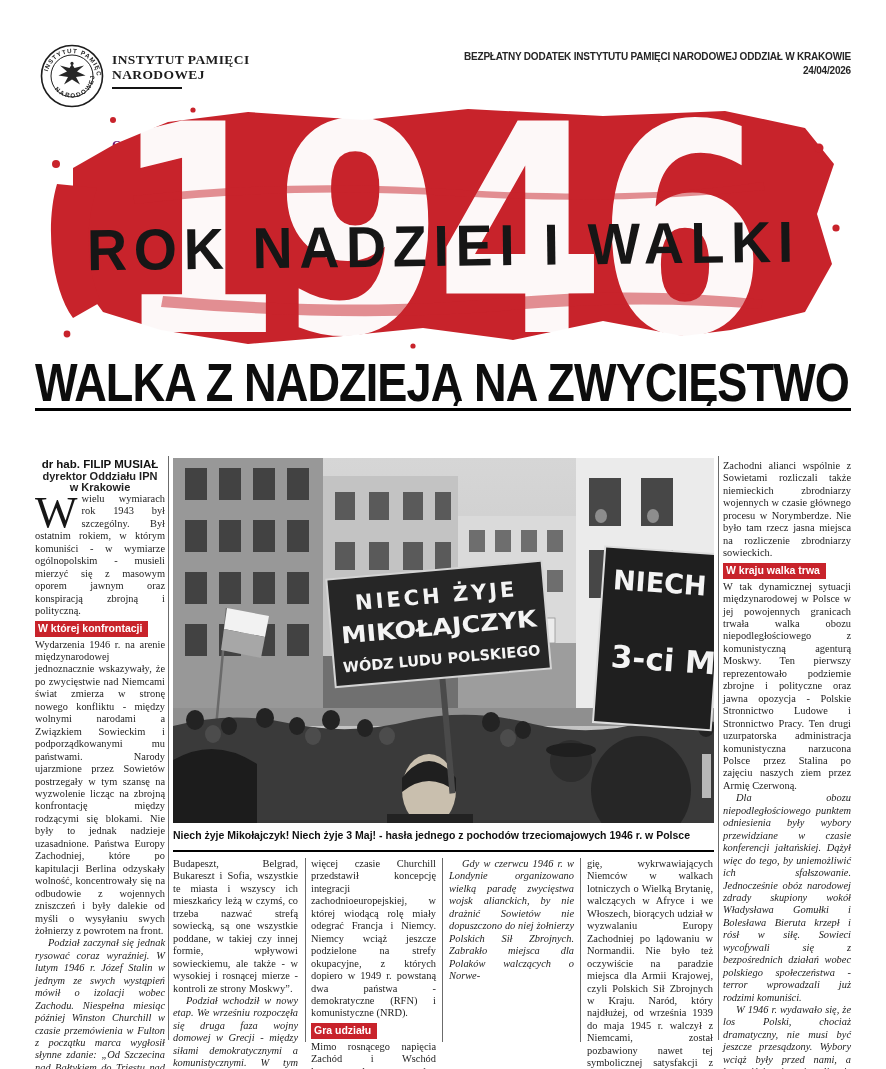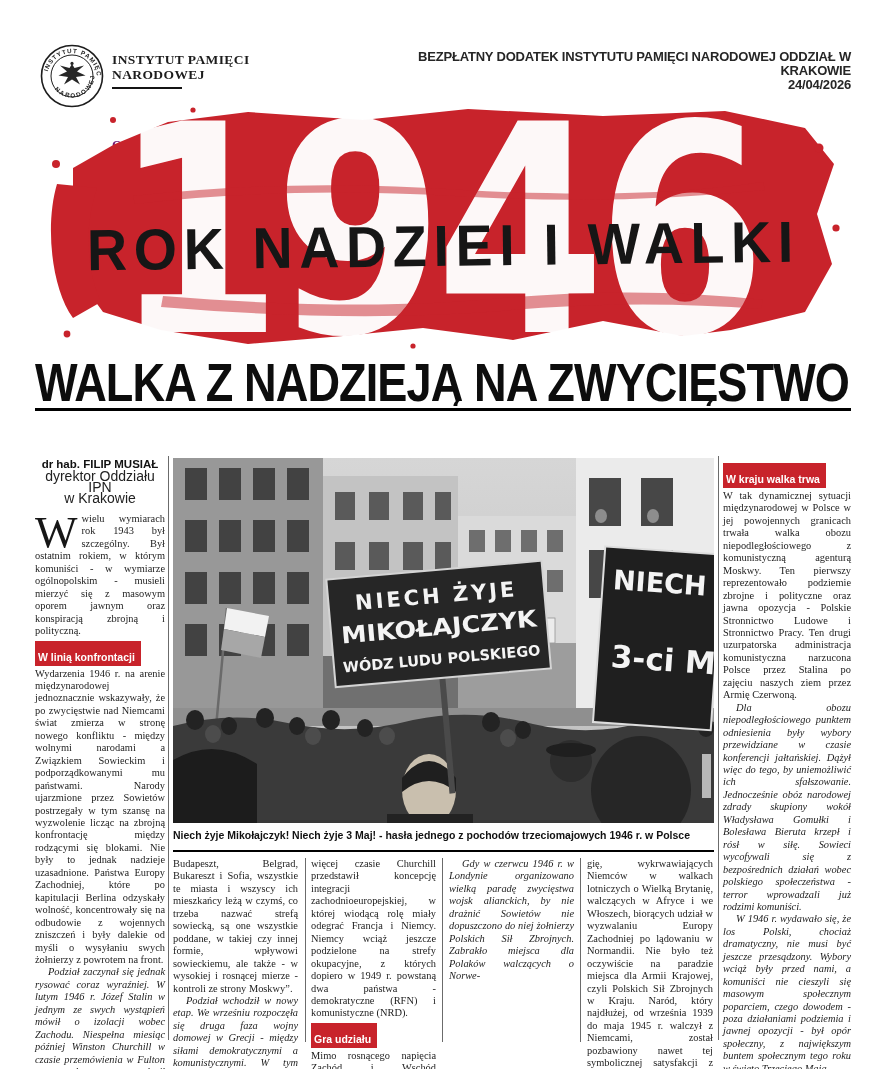--- a/index.html
+++ b/index.html
@@ -11,45 +11,45 @@
   }
   
   .seal { position:absolute; left:40px; top:44px; width:64px; height:64px; }
   .org-block { position:absolute; left:112px; top:52px; }
   .org-line { font:600 13.5px/15px "Liberation Serif", serif; letter-spacing:.4px; color:#1c1c1c; }
   .org-rule { width:70px; height:2px; background:#141414; margin:5px 0 5px; }
   .branch   { font:600 13px/15px "Liberation Serif", serif; color:#701a75;margin-top:48px; }
   .issue-block {
     position:absolute; right:35px; top:50px; width:480px; text-align:right;
     font-family:"Liberation Sans", sans-serif; font-weight:bold;
-    font-size:13px; line-height:14px; color:#262626; letter-spacing:-.2px;
+    font-size:10px; line-height:14px; color:#262626; letter-spacing:-.2px;
   }
   
   .banner { position:absolute; left:43px; top:106px; width:800px; height:246px; }
   
   .headline-wrap { position:absolute; left:35px; top:354px; width:816px; border-bottom:3px solid #000; padding-bottom:2px; }
   .headline-wrap svg { display:block; }
   
   .col {
     position:absolute; font-size:10.4px; line-height:12.45px;
     text-align:justify; color:#1c1c1c;
   }
   .col p { margin:0; }
   .col p.ind { text-indent:13px;font-style:italic; }
-  .byline { text-align:center; font-family:"Liberation Sans", sans-serif; margin-bottom:9px; }
+  .byline { text-align:center; font-family:"Liberation Sans", sans-serif; }
   .byline .name { font-weight:bold; font-size:11.5px; line-height:14px; color:#111; }
-  .byline .role { font-weight:normal; font-size:14px; line-height:11px; color:#222; }
+  .byline .role { font-weight:bold; font-size:11px; line-height:11px; color:#222; }
   .dropcap {
     float:left; font-family:"Liberation Serif", serif;
     font-size:45px; line-height:35px; padding:2px 4px 0 0; color:#161616;
   }
   .subhead {
     display:inline-block; background:var(--accent); color:#fff;
     font:bold 10.5px/13px "Liberation Sans", sans-serif;
-    padding:10px 6px 2px 3px; margin:3px 0 2px;
+    padding:1px 6px 2px 3px; margin:3px 0 2px;
   }
   
   .photo { position:absolute; left:173px; top:458px; width:541px; height:365px; }
   .caption {
     position:absolute; left:173px; top:829px; width:541px;
     font:bold 10.5px/13px "Liberation Sans", sans-serif; color:#111;
   }
   .caprule { position:absolute; left:173px; top:850px; width:541px; height:2px; background:#000; }
   
   .vr { position:absolute; width:1px; background:#6b6b6b; }
@@ -124,21 +124,21 @@
     </svg>
   </div>
 
   <div class="col" style="left:35px; top:457px; width:130px;">
     <div class="byline">
       <div class="name">dr hab. FILIP MUSIAŁ</div>
       <div class="role">dyrektor Oddziału IPN</div>
       <div class="role">w Krakowie</div>
     </div>
     <p><span class="dropcap">W</span><span>wielu wymiarach rok 1943 był szczególny. Był ostatnim rokiem, w którym komuniści - w wymiarze ogólnopolskim - musieli mierzyć się z masowym oporem jawnym oraz konspiracją zbrojną i polityczną.</span></p>
-    <div><span class="subhead">W linią konfrontacji</span></div>
+    <div><span class="subhead">W której konfrontacji</span></div>
     <p>Wydarzenia 1946 r. na arenie międzynarodowej jednoznacznie wskazywały, że po zwycięstwie nad Niemcami świat zmierza w stronę nowego konfliktu - między wolnymi narodami a Związkiem Sowieckim i podporządkowanymi mu państwami. Narody ujarzmione przez Sowietów postrzegały w tym szansę na wyzwolenie licząc na zbrojną konfrontację między rodzącymi się blokami. Nie były to jednak nadzieje uzasadnione. Państwa Europy Zachodniej, które po kapitulacji Berlina odzyskały wolność, koncentrowały się na odbudowie z wojennych zniszczeń i były dalekie od myśli o wysyłaniu swych żołnierzy z powrotem na front.</p>
     <p class="ind">Podział zaczynał się jednak rysować coraz wyraźniej. W lutym 1946 r. Józef Stalin w jednym ze swych wystąpień mówił o izolacji wobec Zachodu. Niespełna miesiąc później Winston Churchill w czasie przemówienia w Fulton z początku marca wygłosił słynne zdanie: „Od Szczecina nad Bałtykiem do Triestu nad Morzem Adriatyckim zapadła żelazna kurtyna dzieląc nasz kontynent. Poza tą linią pozostały stolice tego, co dawniej było Europą Środkową i Wschodnią. Warszawa, Berlin, Praga, Wiedeń,</p>
   </div>
 
   <svg class="photo" viewBox="0 0 541 365" preserveAspectRatio="none">
     <defs>
       <linearGradient id="skyg" x1="0" y1="0" x2="0" y2="1">
         <stop offset="0" stop-color="#d6d6d6"></stop>
           <stop offset="1" stop-color="#bcbcbc"></stop>
       </linearGradient>
@@ -289,20 +289,21 @@
 
   <div class="col" style="left:449px; top:858px; width:125px;">
     <p class="ind">Gdy w czerwcu 1946 r. w Londynie organizowano wielką paradę zwycięstwa wojsk alianckich, by nie drażnić Sowietów nie dopuszczono do niej żołnierzy Polskich Sił Zbrojnych. Zabrakło miejsca dla Polaków walczących o Norwe-</p>
   </div>
 
   <div class="col" style="left:587px; top:858px; width:126px;">
     <p>gię, wykrwawiających Niemców w walkach lotniczych o Wielką Brytanię, walczących w Afryce i we Włoszech, biorących udział w wyzwalaniu Europy Zachodniej po lądowaniu w Normandii. Nie było też oczywiście na paradzie miejsca dla Armii Krajowej, czyli Polskich Sił Zbrojnych w Kraju. Naród, który najdłużej, od września 1939 do maja 1945 r. walczył z Niemcami, został pozbawiony nawet tej symbolicznej satysfakcji z udziału w zwycięstwie koalicji antyhitlerowskiej.</p>
   </div>
 
   <div class="col" style="left:723px; top:460px; width:128px;">
+    <p>Zachodni alianci wspólnie z Sowietami rozliczali także niemieckich zbrodniarzy wojennych w czasie głównego procesu w Norymberdze. Nie było tam rzecz jasna miejsca na rozliczenie zbrodniarzy sowieckich.</p>
     <div><span class="subhead">W kraju walka trwa</span></div>
     <p>W tak dynamicznej sytuacji międzynarodowej w Polsce w jej powojennych granicach trwała walka obozu niepodległościowego z komunistyczną agenturą Moskwy. Ten pierwszy reprezentowało podziemie zbrojne i polityczne oraz jawna opozycja - Polskie Stronnictwo Ludowe i Stronnictwo Pracy. Ten drugi uzurpatorska administracja komunistyczna narzucona Polsce przez Stalina po zajęciu naszych ziem przez Armię Czerwoną.</p>
     <p class="ind">Dla obozu niepodległościowego punktem odniesienia były wybory przewidziane w czasie konferencji jałtańskiej. Dążył więc do tego, by uniemożliwić ich sfałszowanie. Jednocześnie obóz narodowej zdrady skupiony wokół Władysława Gomułki i Bolesława Bieruta krzepł i rósł w siłę. Sowieci wycofywali się z bezpośrednich działań wobec polskiego społeczeństwa - terror wprowadzali już rodzimi komuniści.</p>
     <p class="ind">W 1946 r. wydawało się, że los Polski, chociaż dramatyczny, nie musi być jeszcze przesądzony. Wybory wciąż były przed nami, a komuniści nie cieszyli się masowym społecznym poparciem, czego dowodem - poza działaniami podziemia i jawnej opozycji - był opór społeczny, z największym buntem społecznym tego roku w święto Trzeciego Maja.</p>
   </div>
 
   <div class="vr vr1"></div>
   <div class="vr vr2"></div>
   <div class="vr vr3"></div>
   <div class="vr vr4"></div>

